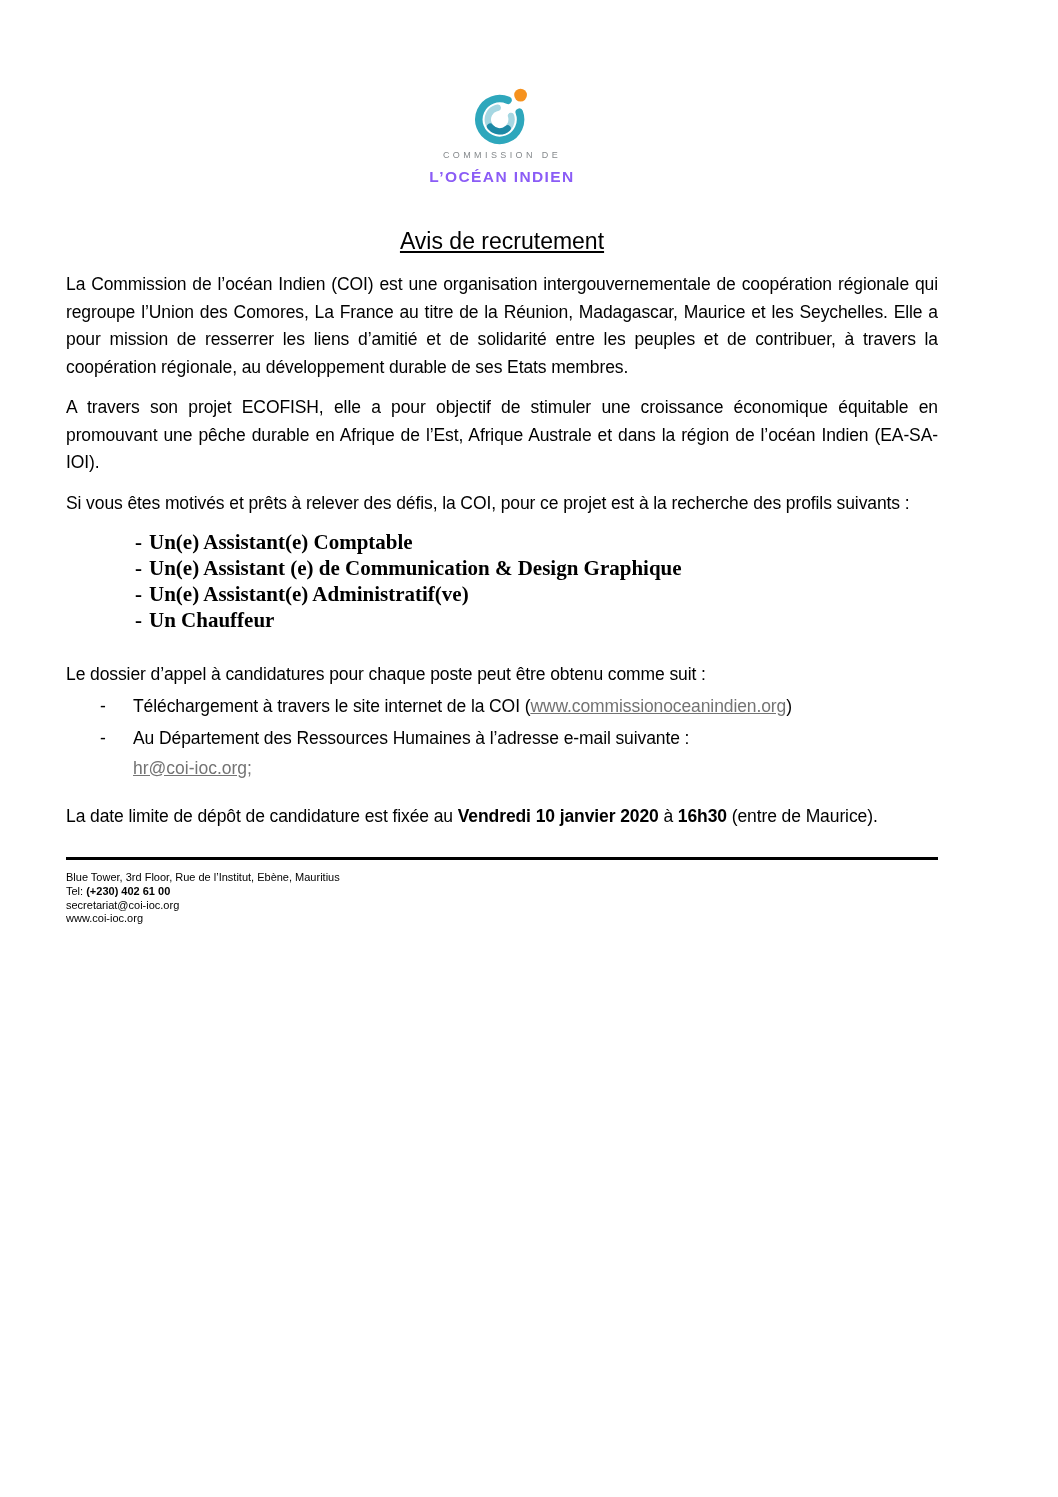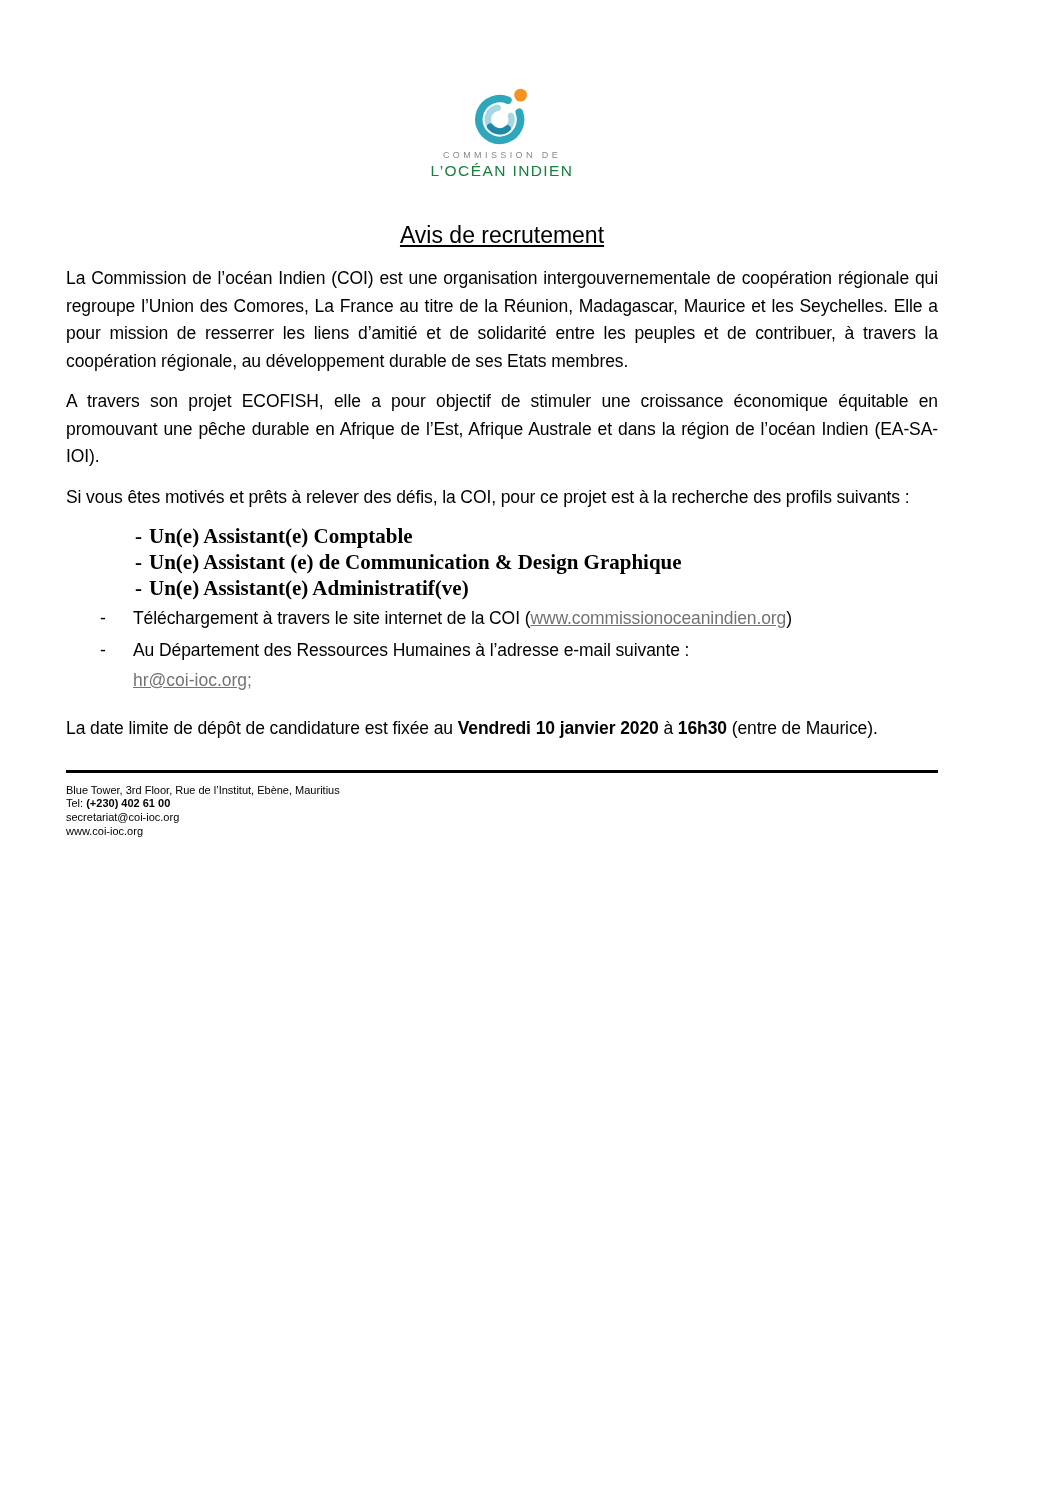--- a/index.html
+++ b/index.html
@@ -13,21 +13,21 @@
   .page {
     position: relative;
     width: 1058px; height: 1497px;
     padding: 0 120px 8px 66px;
     box-sizing: border-box;
   }
   
   .logo-block { padding-top: 86px; text-align: center; }
   .logo-mark { width: 58px; height: 60px; display: block; margin: 0 auto 4px; }
   .wm1 { font-size: 9px; letter-spacing: 3.4px; color: #85898c; white-space: nowrap; }
-  .wm2 { font-size: 15.5px; letter-spacing: 1.4px; color: #15803d; margin-top: 2px; white-space: nowrap; }
+  .wm2 { font-size: 15.5px; letter-spacing: 1.4px; color: #8b5cf6; margin-top: 8px; white-space: nowrap; font-weight: bold; }
   
   .title {
     font-size: 23px; font-weight: normal;
     text-decoration: underline;
     text-align: center;
     margin: 42px 0 0 0;
   }
   
   .para {
     font-size: 17.5px; line-height: 27.5px;
@@ -80,22 +80,24 @@
   <p class="para first justify">La Commission de l’océan Indien (COI) est une organisation intergouvernementale de coopération régionale qui regroupe l’Union des Comores, La France au titre de la Réunion, Madagascar, Maurice et les Seychelles. Elle a pour mission de resserrer les liens d’amitié et de solidarité entre les peuples et de contribuer, à travers la coopération régionale, au développement durable de ses Etats membres.</p>
 
   <p class="para justify">A travers son projet ECOFISH, elle a pour objectif de stimuler une croissance économique équitable en promouvant une pêche durable en Afrique de l’Est, Afrique Australe et dans la région de l’océan Indien (EA-SA-IOI).</p>
 
   <p class="para oneline">Si vous êtes motivés et prêts à relever des défis, la COI, pour ce projet est à la recherche des profils suivants :</p>
 
   <ul class="positions">
     <li><span class="dash">-</span><span>Un(e) Assistant(e) Comptable</span></li>
     <li><span class="dash">-</span><span>Un(e) Assistant (e) de Communication &amp; Design Graphique</span></li>
     <li><span class="dash">-</span><span>Un(e) Assistant(e) Administratif(ve)</span></li>
+    <li><span class="dash">-</span><span>Un Chauffeur</span></li>
   </ul>
 
+  <p class="para oneline dossier">Le dossier d’appel à candidatures pour chaque poste peut être obtenu comme suit :</p>
 
   <div class="bullet">
     <span class="bdash">-</span>
     <span class="btext"><span>Téléchargement à travers le site internet de la COI (</span><a class="link">www.commissionoceanindien.org</a><span>)</span></span>
   </div>
 
   <div class="bullet">
     <span class="bdash">-</span>
     <span class="btext">Au Département des Ressources Humaines à l’adresse e-mail suivante :</span>
   </div>

